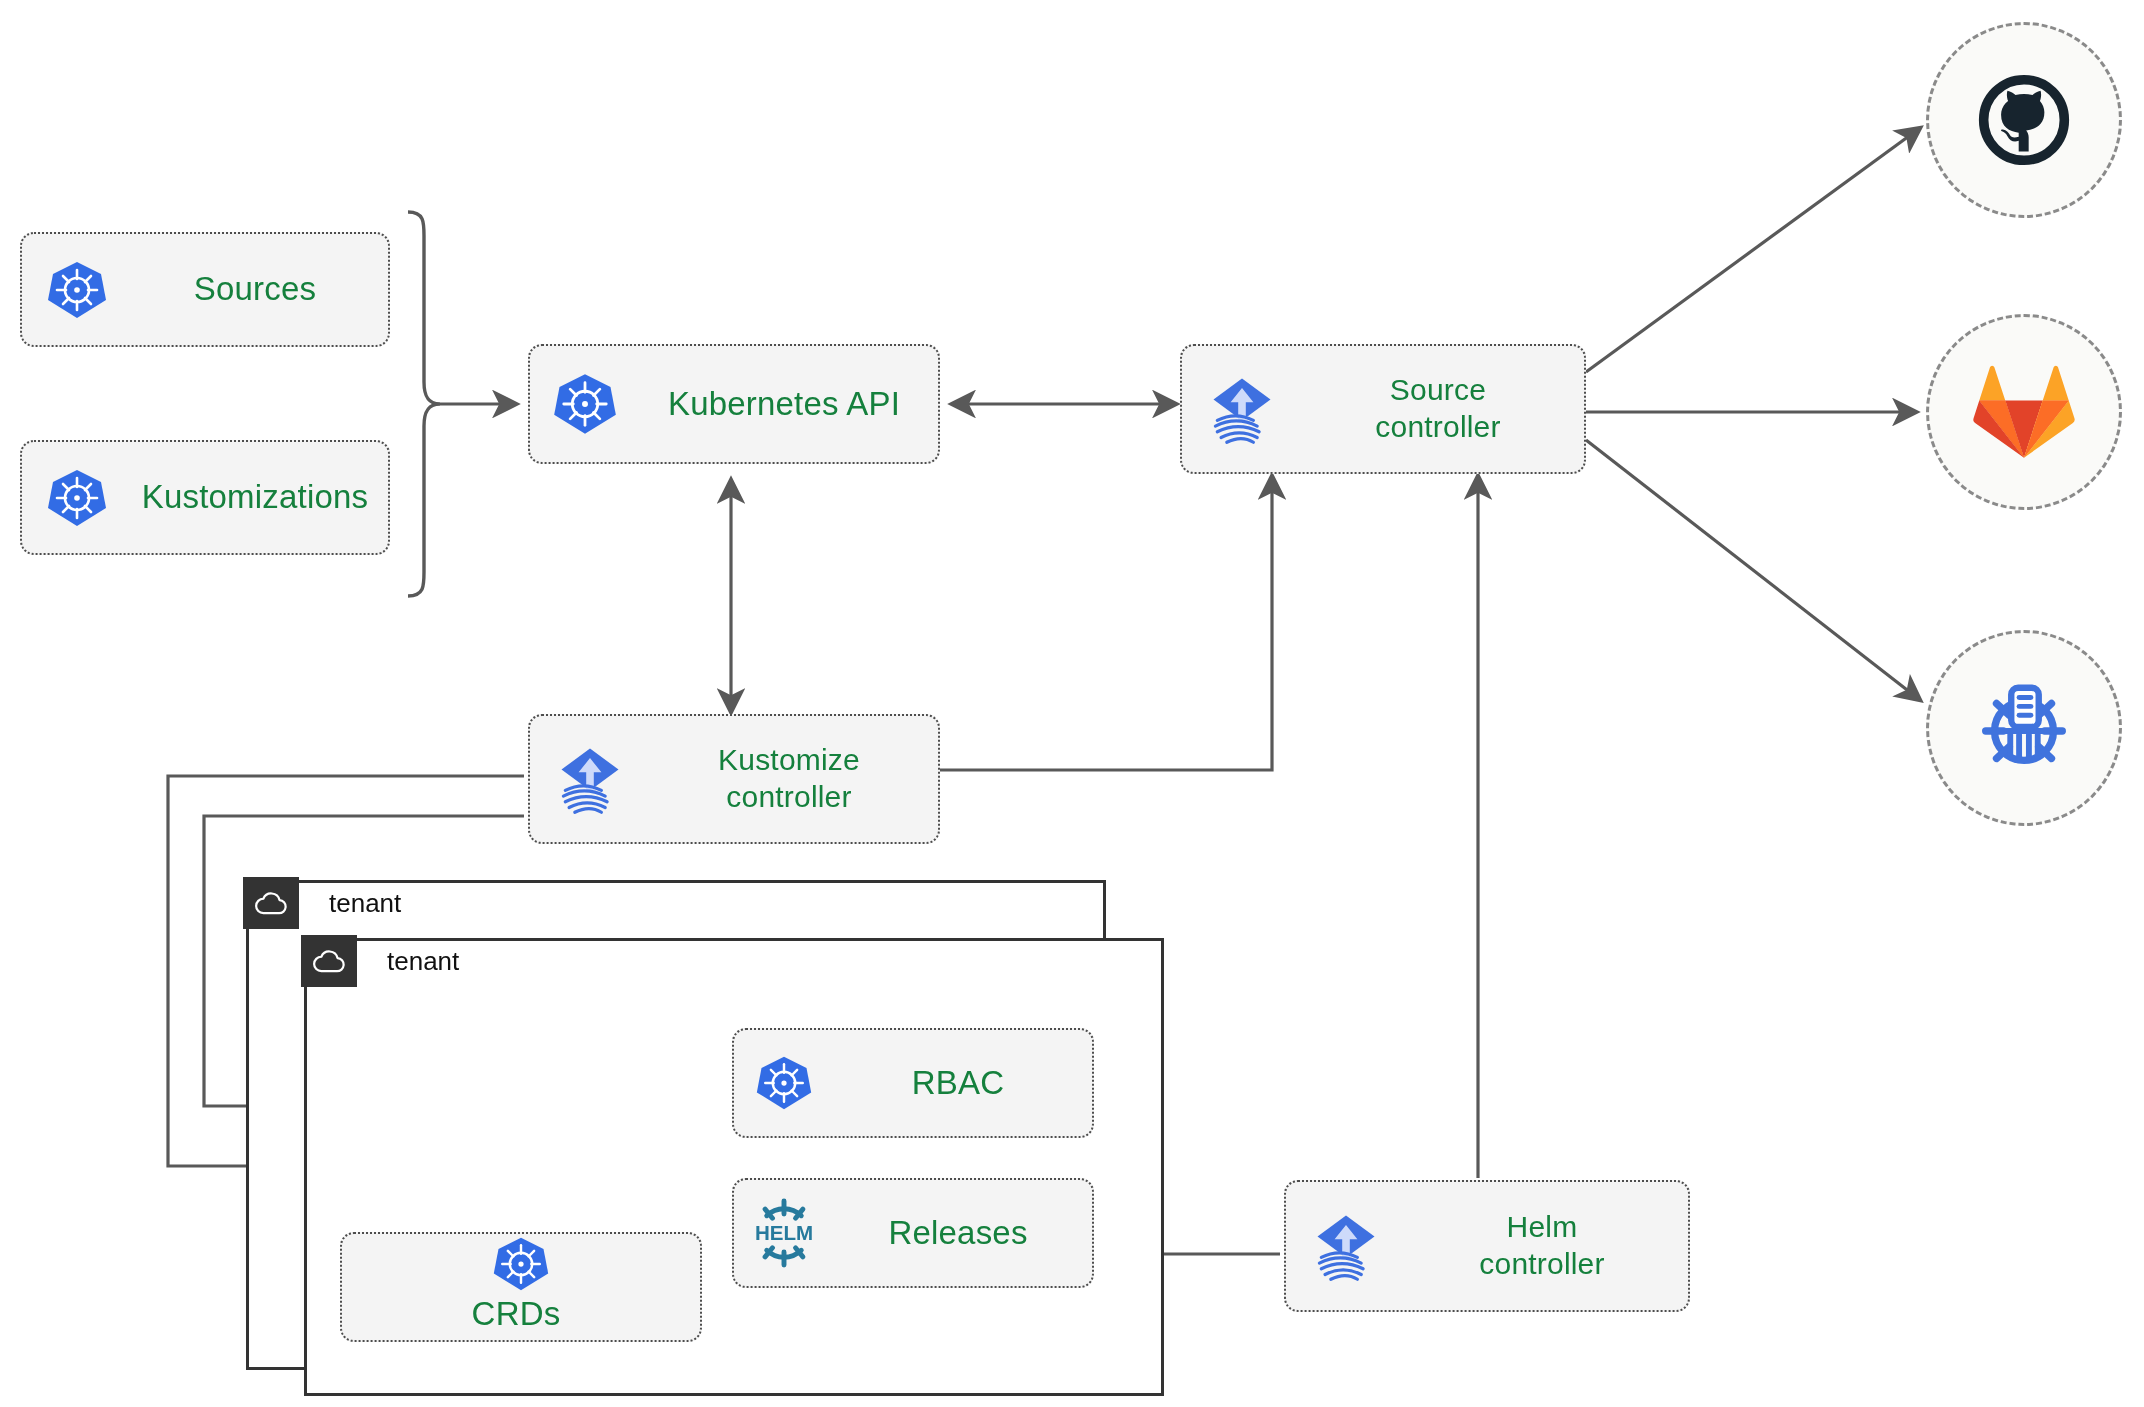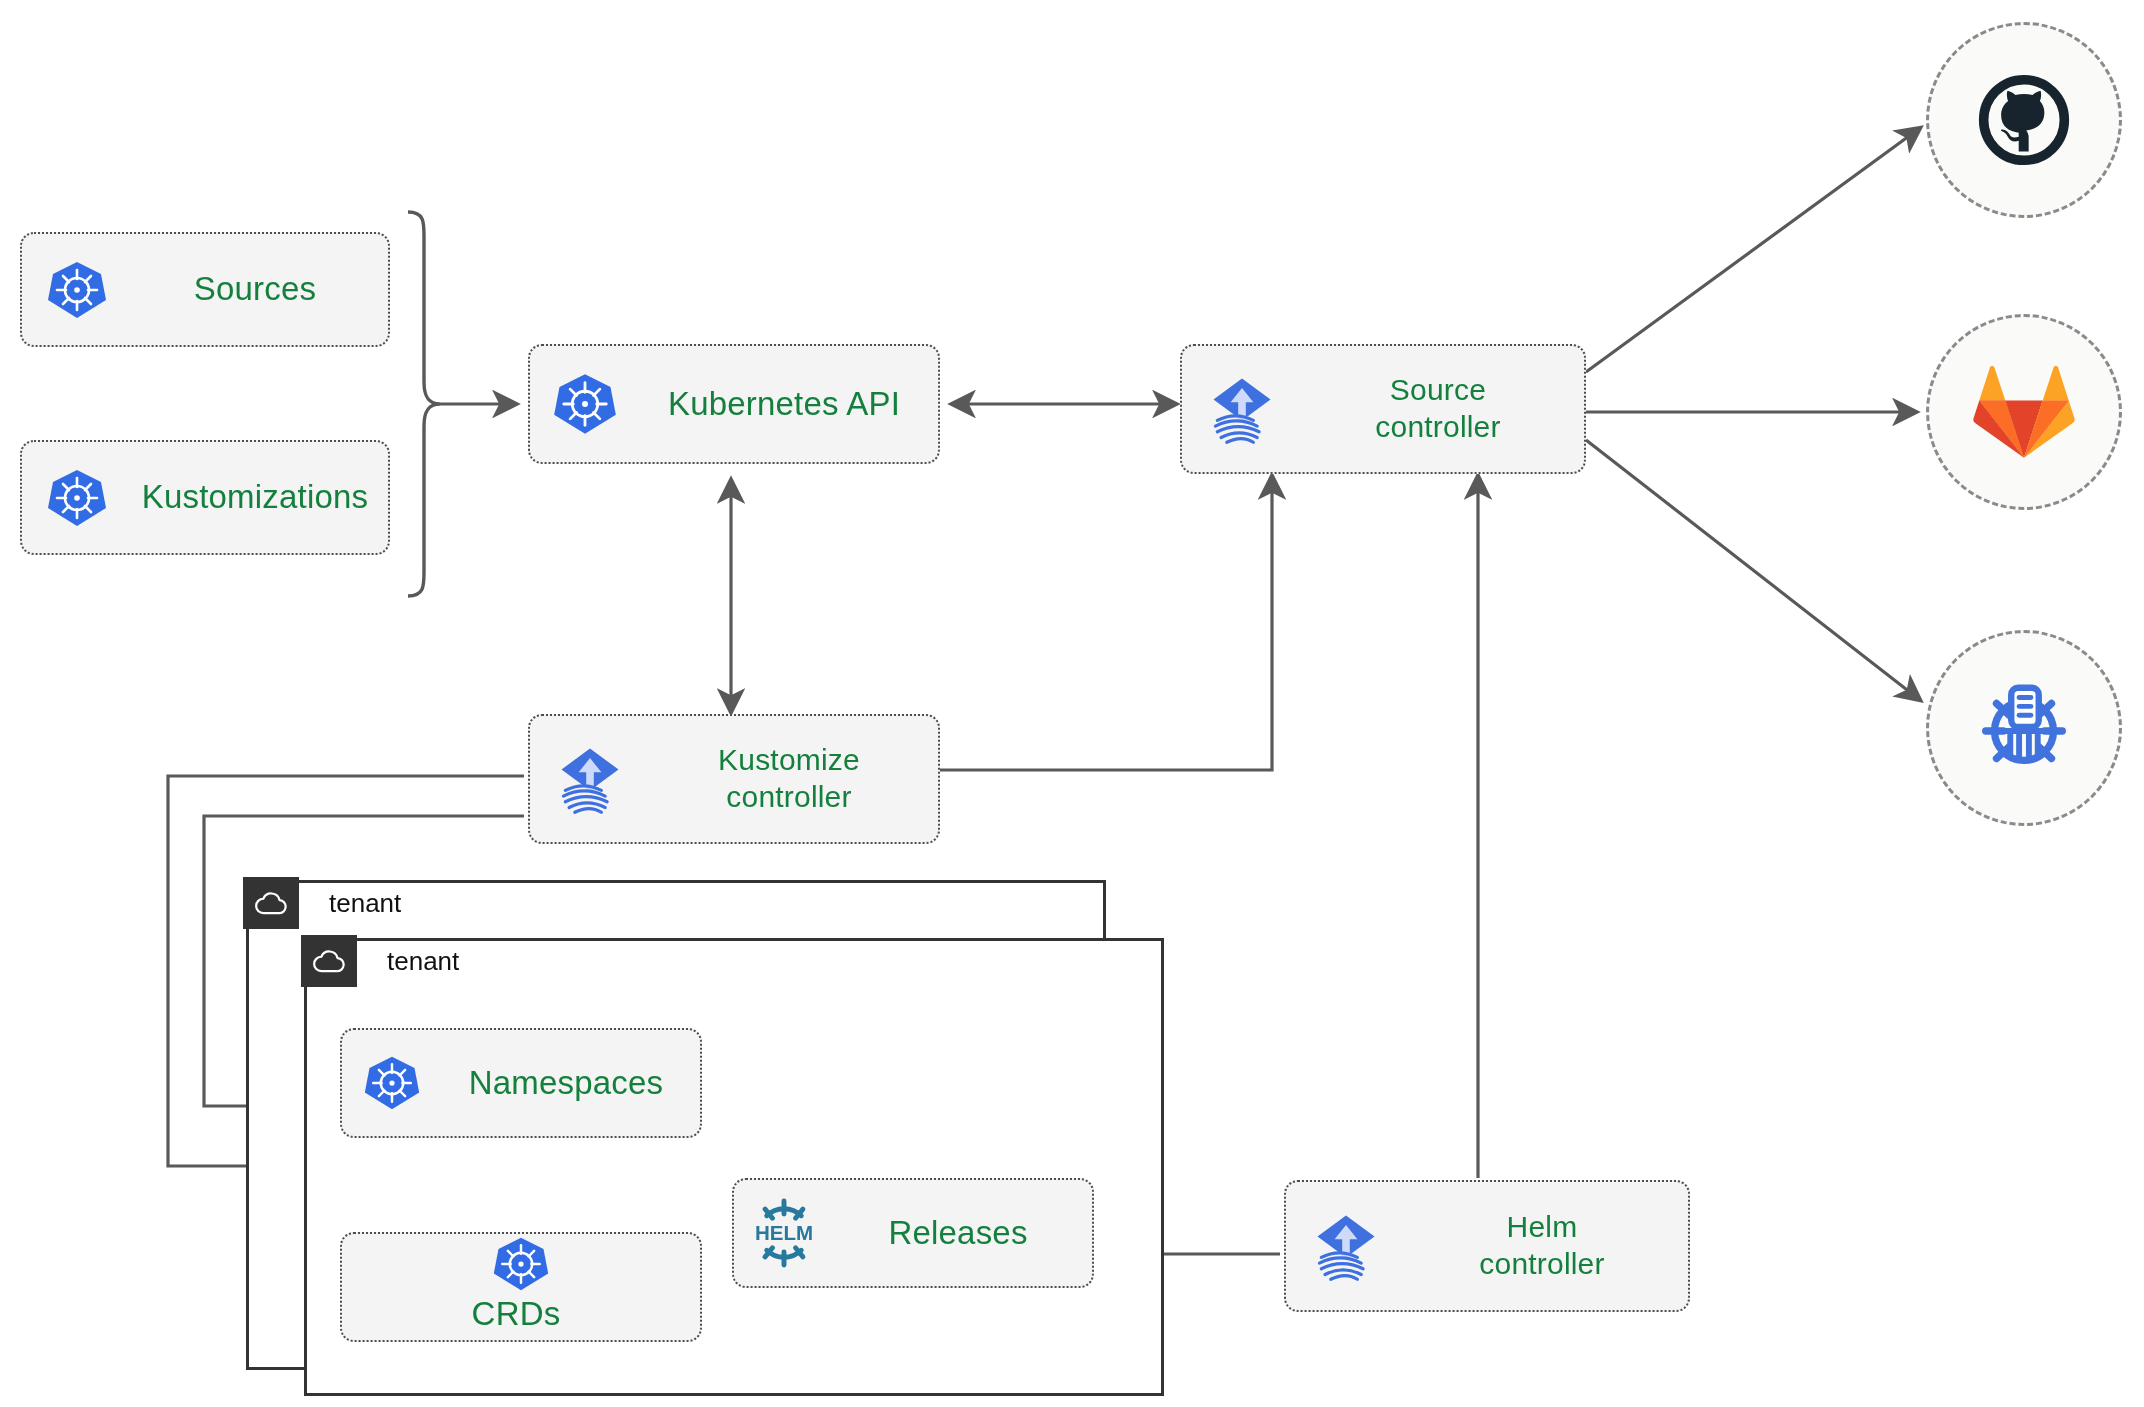--- a/index.html
+++ b/index.html
@@ -335,41 +335,41 @@
   </div>
   <div class="tenant-header" style="left:301px; top:935px;">
     <div class="tenant-tab">
       <svg width="34" height="26" viewBox="0 0 40 30" aria-hidden="true">
         <path d="M11 27 a8.5 8.5 0 0 1 0-17 a10 10 0 0 1 19 1.5 a7 7 0 0 1 -1 15.5 z" fill="none" stroke="#ffffff" stroke-width="2.6" stroke-linejoin="round"></path>
       </svg>
     </div>
     <div class="tenant-name">tenant</div>
   </div>
 
-  <div class="node" style="left:340px; top:1028px; width:362px; height:110px;">
+
+  <div class="node" style="left:732px; top:1028px; width:362px; height:110px;">
     <div class="node-icon" style="width:100px;">
       <svg width="60" height="60" viewBox="0 0 64 64" aria-hidden="true">
         <polygon points="32,4 56,16 61,42 32,60 3,42 8,16" fill="#326ce5"></polygon>
         <g fill="none" stroke="#ffffff" stroke-width="2.6" stroke-linecap="round">
           <circle cx="32" cy="32" r="12"></circle>
           <circle cx="32" cy="32" r="2.8" fill="#ffffff" stroke="none"></circle>
           <line x1="32" y1="12" x2="32" y2="21"></line>
           <line x1="32" y1="43" x2="32" y2="52"></line>
           <line x1="12" y1="32" x2="21" y2="32"></line>
           <line x1="43" y1="32" x2="52" y2="32"></line>
           <line x1="18" y1="18" x2="24" y2="24"></line>
           <line x1="40" y1="40" x2="46" y2="46"></line>
           <line x1="46" y1="18" x2="40" y2="24"></line>
           <line x1="24" y1="40" x2="18" y2="46"></line>
         </g>
       </svg>
     </div>
-    <div class="node-label">Namespaces</div>
-  </div>
-
+    <div class="node-label">RBAC</div>
+  </div>
 
   <div class="node" style="left:340px; top:1232px; width:362px; height:110px;flex-direction:column;">
     <div class="node-icon" style="width:100px;">
       <svg width="60" height="60" viewBox="0 0 64 64" aria-hidden="true">
         <polygon points="32,4 56,16 61,42 32,60 3,42 8,16" fill="#326ce5"></polygon>
         <g fill="none" stroke="#ffffff" stroke-width="2.6" stroke-linecap="round">
           <circle cx="32" cy="32" r="12"></circle>
           <circle cx="32" cy="32" r="2.8" fill="#ffffff" stroke="none"></circle>
           <line x1="32" y1="12" x2="32" y2="21"></line>
           <line x1="32" y1="43" x2="32" y2="52"></line>

